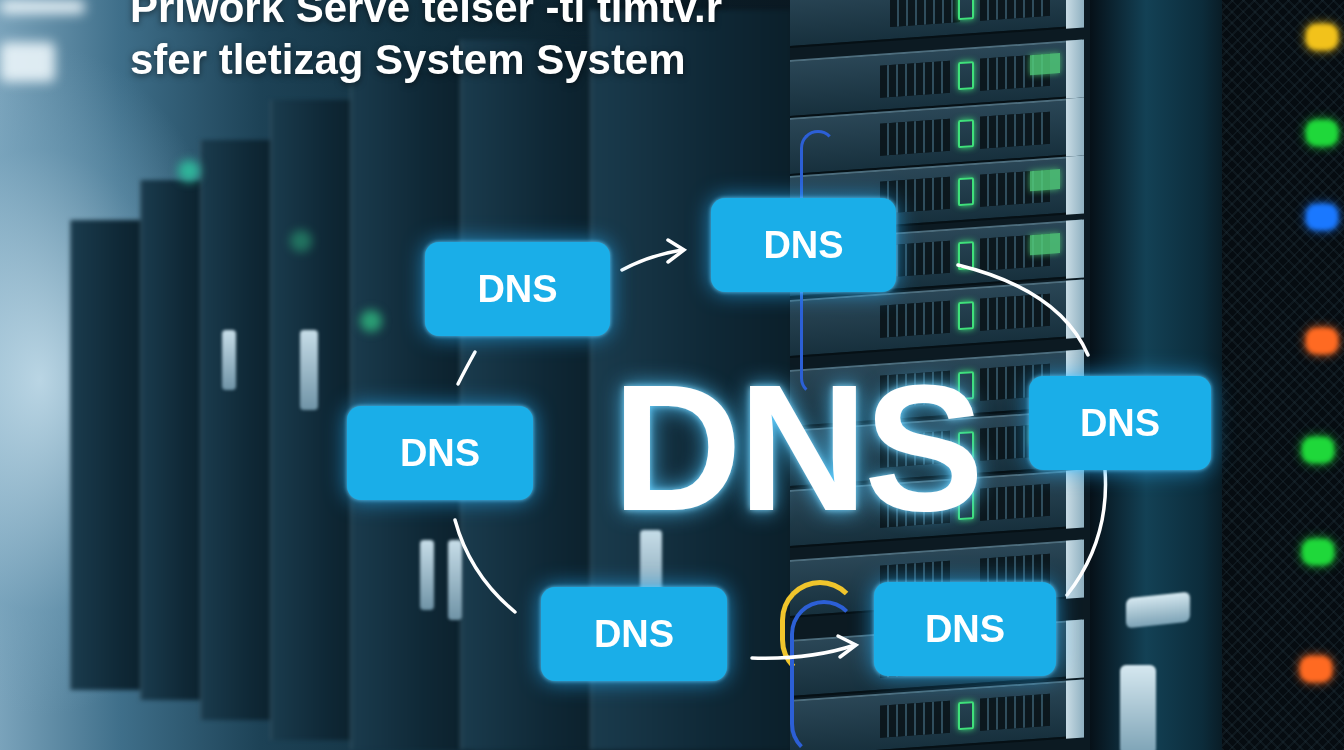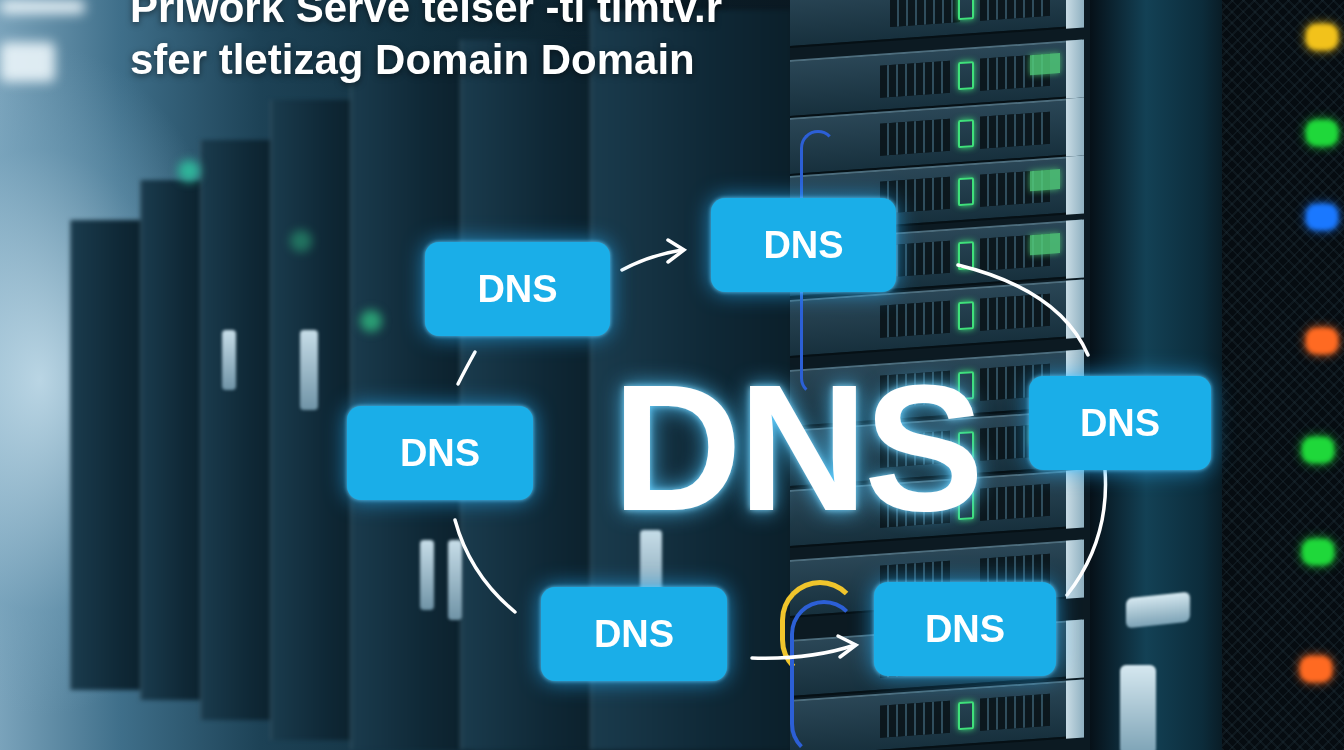--- a/index.html
+++ b/index.html
@@ -159,21 +159,21 @@
   <div class="led" style="left:1306px;top:24px;background:#f2c21b;box-shadow:0 0 10px #f2c21b;"></div>
   <div class="led" style="left:1306px;top:120px;background:#1fd83a;box-shadow:0 0 10px #1fd83a;"></div>
   <div class="led" style="left:1306px;top:204px;background:#1a78ff;box-shadow:0 0 10px #1a78ff;"></div>
   <div class="led" style="left:1306px;top:328px;background:#ff6a22;box-shadow:0 0 10px #ff6a22;"></div>
   <div class="led" style="left:1302px;top:437px;background:#1fd83a;box-shadow:0 0 10px #1fd83a;"></div>
   <div class="led" style="left:1302px;top:539px;background:#1fd83a;box-shadow:0 0 10px #1fd83a;"></div>
   <div class="led" style="left:1300px;top:656px;background:#ff6a22;box-shadow:0 0 10px #ff6a22;"></div>
 </div>
 
 <div class="title title-1">Priwork Serve telser -ti timtv.r</div>
-<div class="title title-2">sfer tletizag Domain Domain</div>
+<div class="title title-2">sfer tletizag System System</div>
 
 <svg class="arrows" width="1344" height="750">
   <g fill="none" stroke="#ffffff" stroke-width="3.5" stroke-linecap="round">
     <path d="M622 270 Q650 255 682 250"></path>
     <path d="M668 240 L684 250 L668 262"></path>
     <path d="M958 265 Q1060 290 1088 355"></path>
     <path d="M1105 470 Q1110 540 1067 595"></path>
     <path d="M752 658 Q810 660 855 645"></path>
     <path d="M838 636 L856 645 L840 657"></path>
     <path d="M455 520 Q470 575 515 612"></path>

